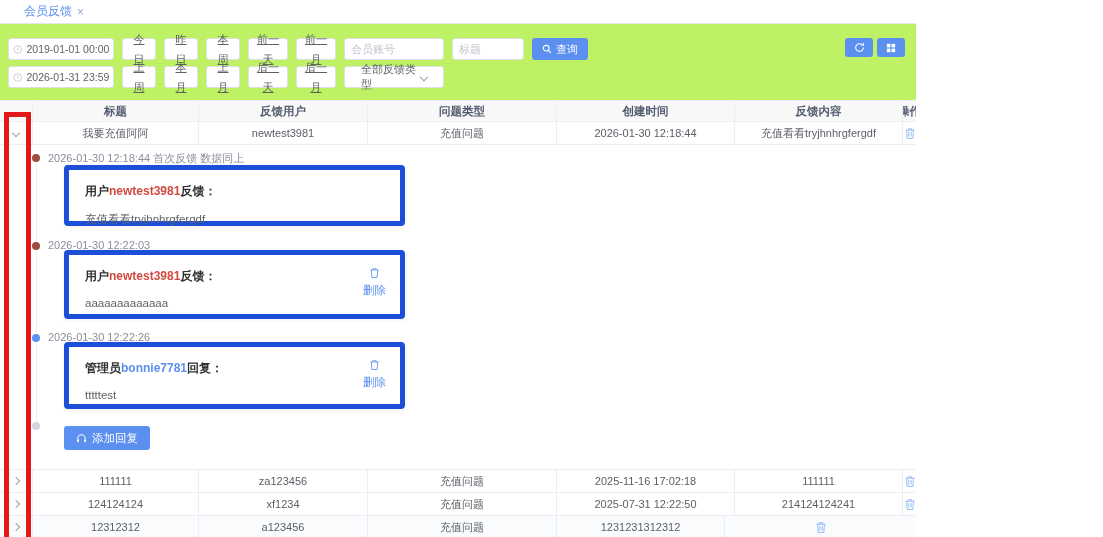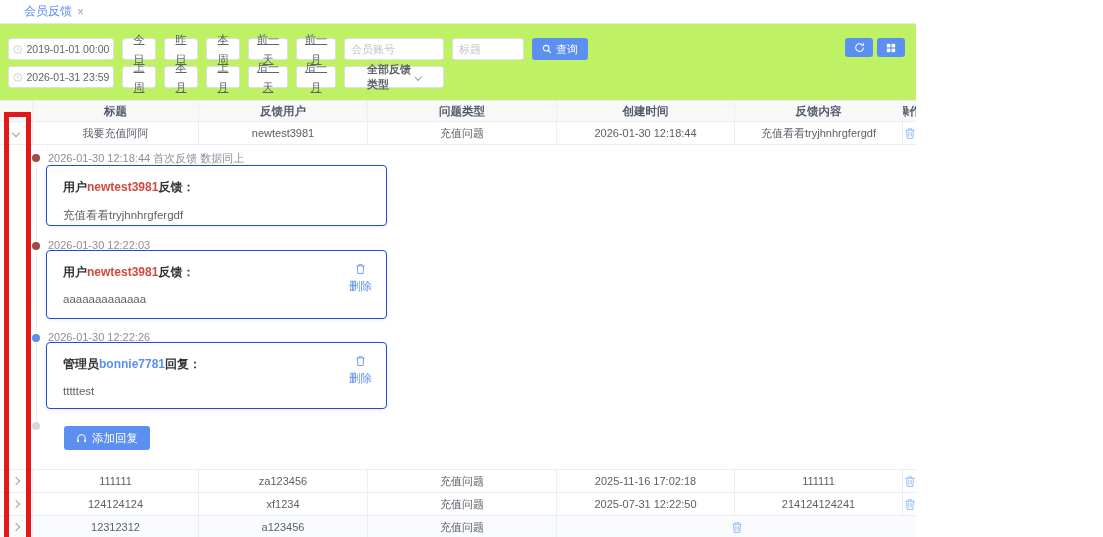--- a/index.html
+++ b/index.html
@@ -17,21 +17,21 @@
   .frow{display:flex;align-items:center;gap:8px;height:22px;margin-bottom:6px;}
   .ctrl{box-sizing:border-box;height:22px;border:1px solid #dcdfe6;border-radius:3px;background:#fff;font-size:11px;color:#606266;display:inline-flex;align-items:center;}
   .dateinput{width:106px;padding:0 4px;gap:4px;}
   .dateinput input{border:0;outline:0;width:100%;font-size:10.5px;color:#606266;font-family:inherit;background:transparent;padding:0;}
   .qbtn{justify-content:center;cursor:pointer;padding:8px;line-height:20px;text-decoration:underline;}
   .qbtn.w2{width:34px;} .qbtn.w3{width:40px;}
   .tinput{padding:0 6px;}
   .tinput input{border:0;outline:0;width:100%;font-size:11px;color:#606266;font-family:inherit;background:transparent;padding:0;}
   .tinput input::placeholder{color:#c0c4cc;}
   .acct{width:100px;} .ttl{width:72px;}
-  .select{width:100px;justify-content:flex-start;padding:0 22px;cursor:pointer;color:#606266;font-weight:bold;}
+  .select{width:100px;justify-content:flex-start;padding:0 16px;cursor:pointer;color:#606266;}
   .btn-primary{box-sizing:border-box;height:22px;border:0;border-radius:3px;background:#5b8ff0;color:#fff;font-size:11px;display:inline-flex;align-items:center;justify-content:center;gap:4px;cursor:pointer;font-family:inherit;}
   .searchbtn{width:56px;}
   .topright{position:absolute;right:3px;top:0;display:flex;gap:4px;}
   .iconbtn{width:28px;height:19px;border-radius:3px;background:#5b8ff0;border:0;display:inline-flex;align-items:center;justify-content:center;cursor:pointer;}
 
   
   .chev{display:inline-block;width:5px;height:5px;border-right:1px solid #9aa0aa;border-bottom:1px solid #9aa0aa;}
   .chev.down{transform:rotate(45deg);}
   .chev.right{transform:rotate(-45deg);}
 
@@ -54,21 +54,21 @@
   .trash{width:12px;height:13px;cursor:pointer;}
 
   
   .expanded{position:relative;height:324px;background:#fff;border-bottom:1px solid #ebeef5;}
   .tl-line{position:absolute;left:36px;top:16px;width:1px;height:266px;background:#e9ecf1;}
   .tl-dot{position:absolute;left:32px;width:8px;height:8px;border-radius:50%;}
   .dot-feedback{background:#9e4b42;}
   .dot-reply{background:#5b8ff0;}
   .dot-pending{background:#d4d7de;}
   .tl-time{position:absolute;left:48px;font-size:11px;color:#8a8f99;white-space:nowrap;}
-  .card{position:absolute;left:46px;width:341px;box-sizing:border-box;background:#fff;border:1px solid #1d4ed8;border-radius:4px;box-shadow:0 1px 4px rgba(0,0,0,0.07);padding:13px 16px;}
+  .card{position:absolute;left:64px;width:341px;box-sizing:border-box;background:#fff;border:5px solid #1d4ed8;border-radius:4px;box-shadow:0 1px 4px rgba(0,0,0,0.07);padding:13px 16px;}
   .card .titleline{font-size:12px;font-weight:bold;color:#303133;}
   .card .titleline .uname-red{color:#d04a3f;}
   .card .titleline .uname-blue{color:#5b8ff0;}
   .card .body{margin-top:12px;font-size:11.5px;color:#606266;}
   .del{position:absolute;top:12px;right:14px;display:inline-flex;align-items:center;gap:4px;color:#5b8ff0;font-size:11.5px;cursor:pointer;flex-direction:column;}
   .addreply{position:absolute;left:64px;top:281px;height:24px;padding:0 12px;gap:5px;font-size:11.5px;}
 
   
   .annotation{position:absolute;left:4px;top:112px;width:27px;height:430px;box-sizing:border-box;border:5px solid #e31818;z-index:50;pointer-events:none;}
 </style>
@@ -259,20 +259,21 @@
           </svg>
       </div>
     </div>
     <div class="trow datarow striped">
       <div class="cell col-expand">
           <span class="chev right"></span>
         </div>
       <div class="cell col-title">12312312</div>
       <div class="cell col-user">a123456</div>
       <div class="cell col-type">充值问题</div>
+      <div class="cell col-content">1231231312312</div>
       <div class="cell col-actions">
         <svg class="trash" viewBox="0 0 12 13">
             <path d="M1.5 3.2h9M4.2 3.2V1.8h3.6v1.4M2.6 3.2l.5 8.2h5.8l.5-8.2M4.8 5v4.5M7.2 5v4.5" fill="none" stroke="#8ab4f8" stroke-width="0.9"></path>
           </svg>
       </div>
     </div>
   </div>
 
   <div class="annotation"></div>
 

